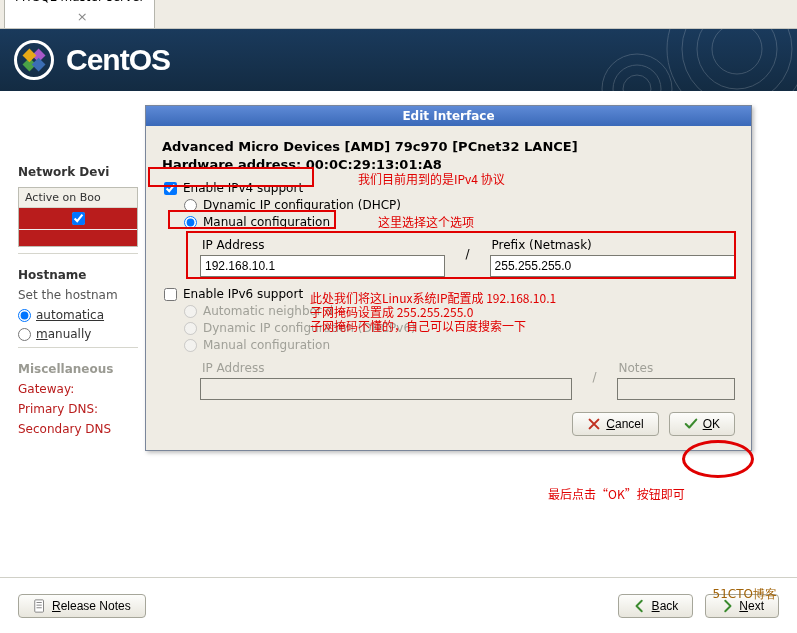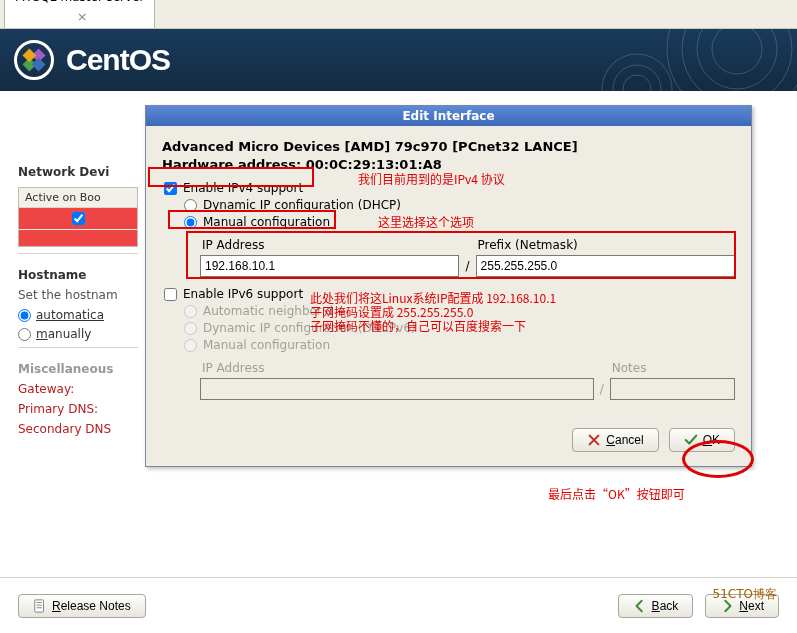--- a/index.html
+++ b/index.html
@@ -22,47 +22,47 @@
 .content { position: relative; padding: 12px 16px; }
 .sidepanel { position: absolute; left: 18px; top: 60px; width: 120px; font-size: 12px; color: #333; }
 .sidepanel h4 { font-size: 12px; font-weight: bold; margin: 14px 0 6px; color: #333; }
 .sidepanel h4.dim { color: #9a9a92; }
 .sidepanel .txt { color: #555; margin-bottom: 6px; }
 .sidepanel .txt.dim { color: #b91c1c; }
 .sidepanel .radiorow { display: flex; align-items: center; gap: 5px; margin-bottom: 5px; }
 .sidepanel .radiorow input[type=radio] { margin: 0; }
 .sidepanel .radiorow .u { text-decoration: underline; }
 
-.devtable { border: 1px solid #bdbdb3; background: #ef4444; margin-top: 8px; }
+.devtable { border: 1px solid #bdbdb3; background: #b91c1c; margin-top: 8px; }
 .devtable .th { background: #f2f0e9; padding: 3px 6px; font-size: 11px; border-bottom: 1px solid #d6d6cd; }
 .devtable .row { display: flex; justify-content: center; padding: 4px 0; border-bottom: 1px solid #eee; }
 .devtable .row:last-child { border-bottom: none; height: 16px; }
 
 .hr { border: none; border-top: 1px solid #d6d6cd; margin: 6px 0; }
 
 
 .dialog { position: absolute; left: 145px; top: 14px; width: 607px; background: #efece4; border: 1px solid #7a869a; box-shadow: 2px 2px 4px rgba(0,0,0,.25); }
 .dialog .titlebar { background: linear-gradient(to bottom, #5e8ad6, #3a69b8); color: #fff; text-align: center; font-weight: bold; font-size: 12px; padding: 3px 0; }
 .dialog .body { padding: 12px 16px 14px; }
 .devinfo { font-weight: bold; font-size: 13px; line-height: 1.35; margin-bottom: 8px; }
 
 .chkrow, .rdrow { display: flex; align-items: center; gap: 6px; margin: 3px 0; padding-left: 2px; }
 .rdrow { padding-left: 22px; }
 .disabled { color: #a0a098; }
 .chkrow input, .rdrow input { margin: 0; }
 
 .ipblock { margin: 6px 0 10px 38px; position: relative; }
-.ipblock .cols { display: flex; gap: 6px; align-items: flex-end; }
+.ipblock .cols { display: flex; gap: 20px; align-items: center; }
 .ipcol { flex: 1; }
 .ipcol label { display: block; font-size: 12px; padding: 3px 2px; }
 .ipcol input { width: 100%; border: 1px solid #7a7a72; padding: 2px 4px; font-size: 12px; height: 22px; background: #fff; }
 .ipcol input:disabled { background: #efece4; color: #999; }
 .slash { padding-bottom: 4px; font-size: 12px; }
 
-.btnrow { display: flex; justify-content: flex-end; gap: 10px; margin-top: 28px; }
+.btnrow { display: flex; justify-content: flex-end; gap: 10px; margin-top: 12px; }
 .btn { display: inline-flex; align-items: center; gap: 5px; border: 1px solid #a6a69a; background: linear-gradient(to bottom, #fdfdfb, #e8e6dd); padding: 4px 14px; border-radius: 4px; font-size: 12px; cursor: pointer; }
 .btn .bicon { width: 14px; height: 14px; display: inline-block; }
 .btn .u { text-decoration: underline; }
 
 
 .redbox { position: absolute; border: 2px solid #e00000; pointer-events: none; }
 .redtxt { position: absolute; color: #e00000; font-size: 12px; font-family: SimSun, "Noto Sans CJK SC", sans-serif; white-space: nowrap; pointer-events: none; }
 .redring { position: absolute; border: 3px solid #e00000; border-radius: 50%; pointer-events: none; }
 
 

